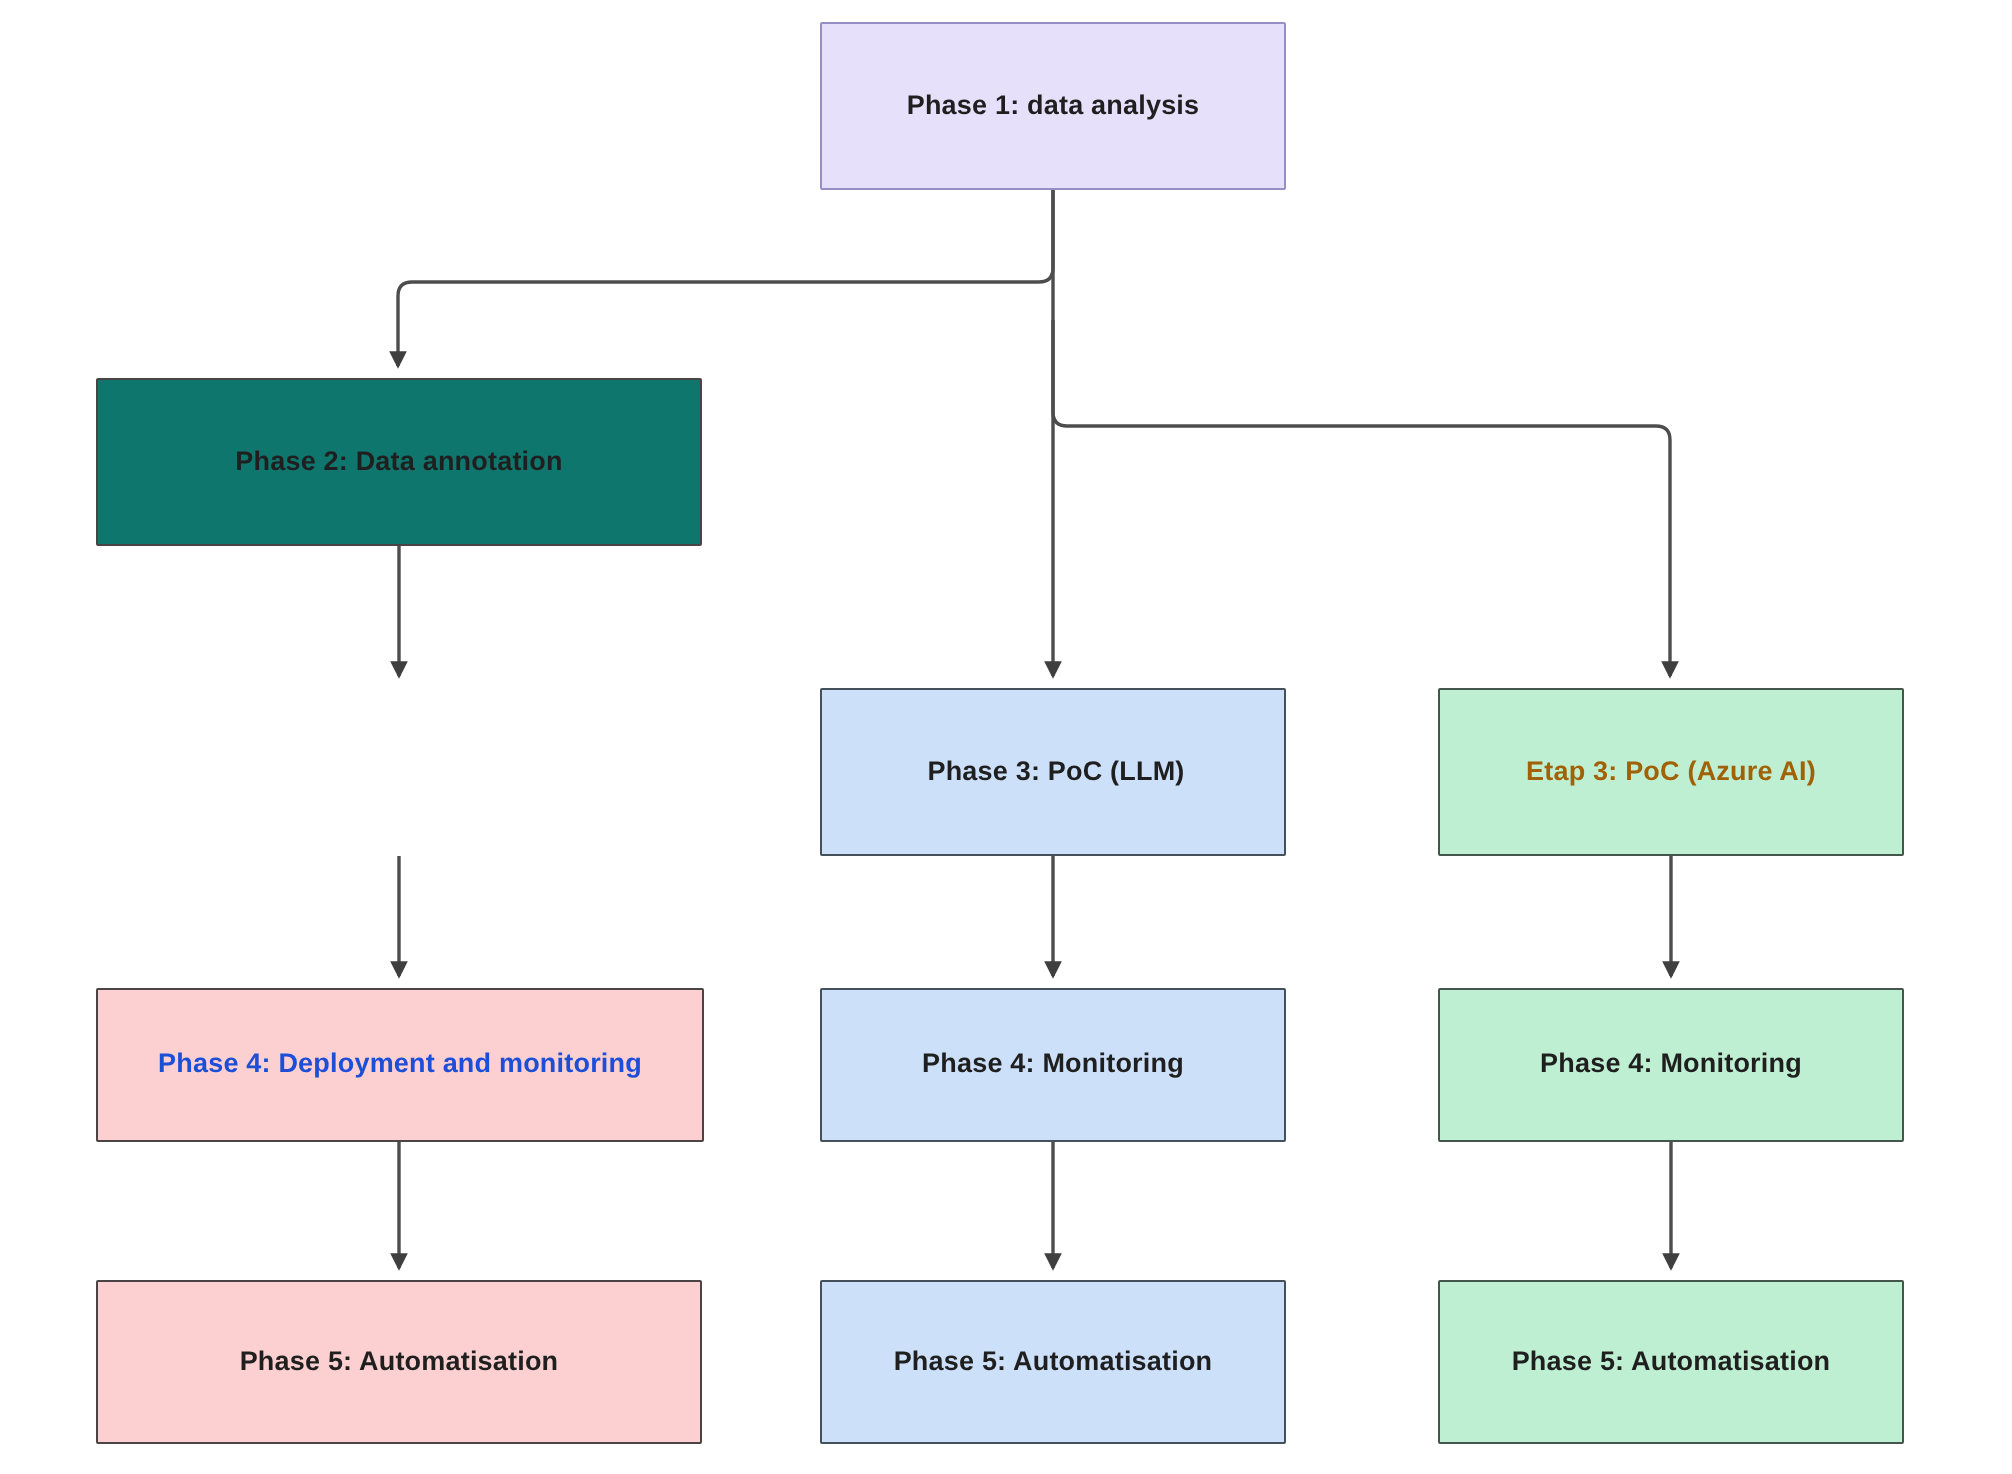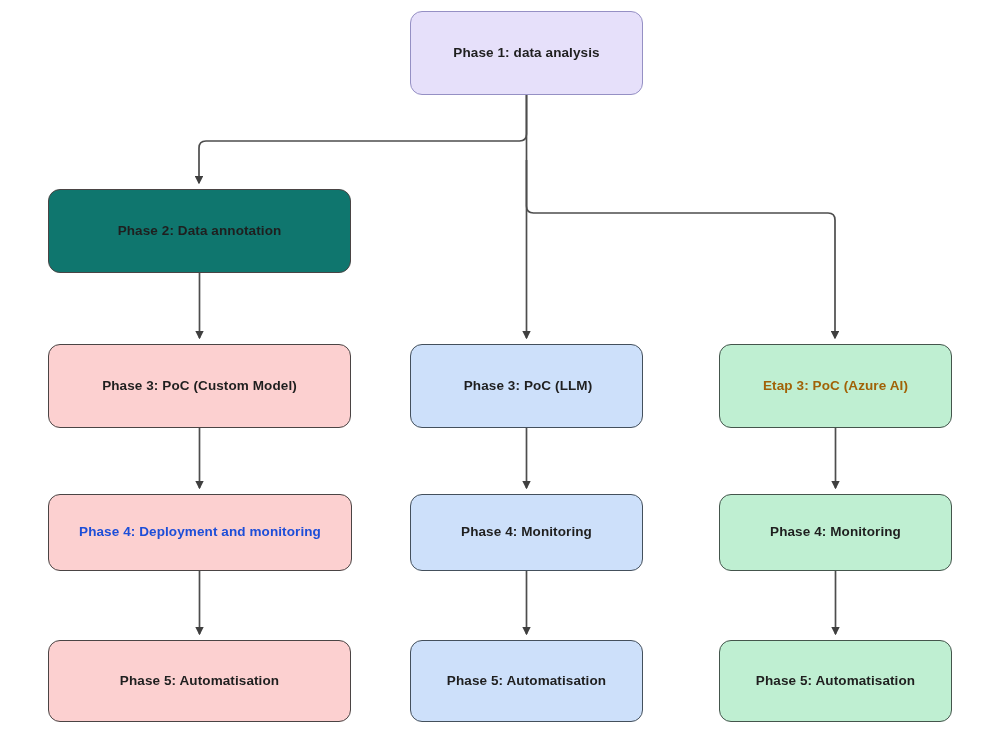--- a/index.html
+++ b/index.html
@@ -22,21 +22,21 @@
     left: 0;
     top: 0;
     width: 1006px;
     height: 737px;
     pointer-events: none;
   }
   .node {
     position: absolute;
     box-sizing: border-box;
     border: 1.6px solid #3b3b3b;
-    border-radius: 12px;
+    border-radius: 1px;
     display: flex;
     align-items: center;
     justify-content: center;
     text-align: center;
     padding: 4px 10px;
     font-size: 13.5px;
     font-weight: bold;
     color: #1f1f1f;
     letter-spacing: 0.1px;
     line-height: 1.25;
@@ -79,23 +79,20 @@
   </svg>
 
   <div class="node" style="left: 410px; top: 11px; width: 233px; height: 84px; background: rgb(230, 224, 250); border-color: rgb(149, 144, 196); color: rgb(31, 31, 31);">
     <span class="node-label">Phase 1: data analysis</span>
   </div>
 
   <div class="node" style="left: 48px; top: 189px; width: 303px; height: 84px; background: #0f766e; border-color: rgb(74, 68, 68); color: rgb(31, 31, 31);">
     <span class="node-label">Phase 2: Data annotation</span>
   </div>
 
-  <div class="node" style="left: 48px; top: 344px; width: 303px; height: 84px; background: rgb(252, 208, 208); border-color: rgb(74, 68, 68); color: rgb(31, 31, 31);">
-    <span class="node-label">Phase 3: PoC (Custom Model)</span>
-  </div>
 
   <div class="node" style="left: 48px; top: 494px; width: 304px; height: 77px; background: rgb(252, 208, 208); border-color: rgb(74, 68, 68); color: #1d4ed8;">
     <span class="node-label">Phase 4: Deployment and monitoring</span>
   </div>
 
   <div class="node" style="left: 48px; top: 640px; width: 303px; height: 82px; background: rgb(252, 208, 208); border-color: rgb(74, 68, 68); color: rgb(31, 31, 31);">
     <span class="node-label">Phase 5: Automatisation</span>
   </div>
 
   <div class="node" style="left: 410px; top: 344px; width: 233px; height: 84px; background: rgb(205, 224, 250); border-color: rgb(68, 80, 92); color: rgb(31, 31, 31); padding-left: 13px;">

